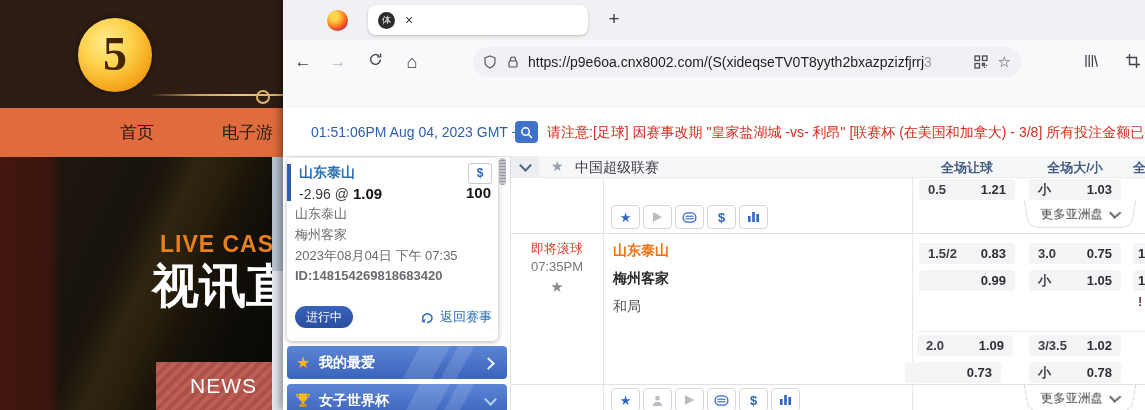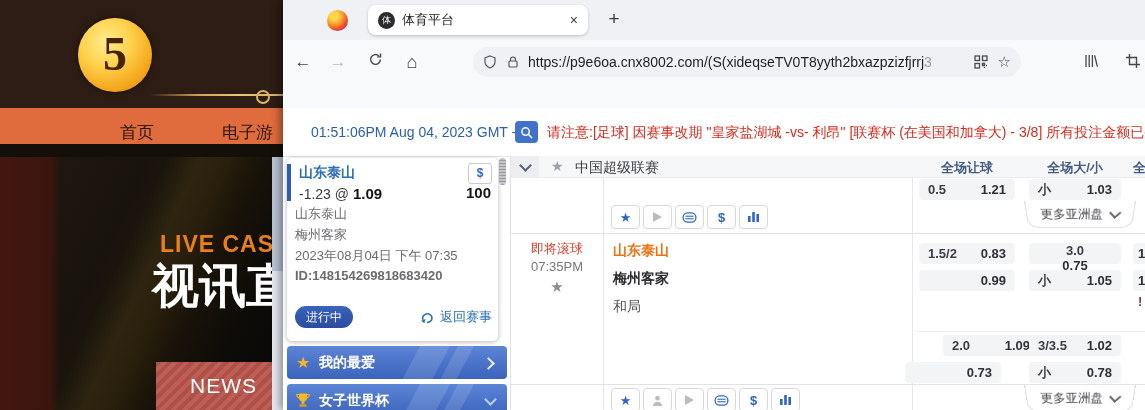--- a/index.html
+++ b/index.html
@@ -10,21 +10,21 @@
   .site{position:absolute;left:0;top:0;width:283px;height:410px;overflow:hidden;}
   .site-header{position:absolute;left:0;top:0;width:300px;height:108px;background:#2d1d15;}
   .logo-circle{position:absolute;left:78px;top:18px;width:74px;height:74px;border-radius:50%;
     background:radial-gradient(circle at 38% 32%,#ffec8f 0%,#ffd34e 35%,#f4a61c 70%,#d98406 100%);
     display:flex;align-items:center;justify-content:center;box-shadow:0 0 6px rgba(0,0,0,.5);}
   .logo-glyph{font-family:"Liberation Serif",serif;font-size:48px;font-weight:bold;color:#452503;transform:translateY(-2px);}
   .brand{position:absolute;left:156px;top:24px;font-family:"Liberation Serif",serif;font-size:46px;font-weight:bold;letter-spacing:4px;white-space:nowrap;
     background:linear-gradient(180deg,#ffe98a 20%,#f7b733 60%,#e78f12 100%);-webkit-background-clip:text;background-clip:text;color:transparent;}
   .flourish{position:absolute;left:150px;top:94px;width:160px;height:2px;background:linear-gradient(90deg,rgba(201,162,90,0),#c9a25a 30%,#e8c87a 55%,#c9a25a 100%);}
   .flourish::after{content:"";position:absolute;right:40px;top:-4px;width:10px;height:10px;border:2px solid #d9b469;border-radius:50%;}
-  .site-nav{position:absolute;left:0;top:108px;width:300px;height:36px;background:#e06b3c;}
+  .site-nav{position:absolute;left:0;top:108px;width:300px;height:49px;background:#e06b3c;}
   .site-nav .nav-item{position:absolute;top:0;line-height:49px;font-size:17px;color:#241811;}
   .site-hero{position:absolute;left:0;top:157px;width:300px;height:253px;
     background:
       linear-gradient(115deg, rgba(0,0,0,0) 40%, rgba(170,140,60,.12) 48%, rgba(0,0,0,0) 62%),
       linear-gradient(to right, #42170f 0px, #3a150e 50px, rgba(20,12,8,0) 60px),
       linear-gradient(115deg,#241a10 0%,#18130d 35%,#201809 55%,#0e0c09 75%,#070604 100%);}
   .hero-en{position:absolute;left:160px;top:74px;font-size:23px;font-weight:bold;letter-spacing:1px;color:#e8801e;white-space:nowrap;}
   .hero-cn{position:absolute;left:152px;top:98px;font-size:47px;font-weight:bold;color:#fff;white-space:nowrap;}
   .news-banner{position:absolute;left:156px;top:205px;width:140px;height:48px;
     background:repeating-linear-gradient(135deg,#ae5048 0 4px,#bd5f56 4px 8px);display:flex;align-items:center;}
@@ -128,21 +128,20 @@
     </div>
     <div class="site-scrollbar"></div>
   </div>
 
   <div class="browser">
 
     <div class="tabbar">
       <div class="ffview"></div>
       <div class="tab">
         <span class="favicon">体</span>
-        <span class="tab-title">体育平台</span>
         <span class="tab-close">×</span>
       </div>
       <div class="newtab">+</div>
     </div>
 
     <div class="toolbar">
       <div class="navbtn" style="left:8px;">←</div>
       <div class="navbtn disabled" style="left:43px;">→</div>
       <div class="navbtn" style="left:80px;">
         <svg width="15" height="15" viewBox="0 0 16 16">
@@ -207,21 +206,21 @@
               <line x1="9.2" y1="9.2" x2="13" y2="13" stroke="#fff" stroke-width="1.6"></line>
             </svg>
         </div>
         <span class="notice">请注意:[足球] 因赛事改期 "皇家盐湖城 -vs- 利昂" [联赛杯 (在美国和加拿大) - 3/8] 所有投注金额已被</span>
       </div>
 
       <div class="betslip">
         <div class="bs-accent"></div>
         <div class="bs-team">山东泰山</div>
         <div class="bs-badge">$</div>
-        <div class="bs-line"><span>-1.23 @ </span><span class="bs-odds">1.09</span></div>
+        <div class="bs-line"><span>-2.96 @ </span><span class="bs-odds">1.09</span></div>
         <div class="bs-stake">100</div>
         <div class="bs-row" style="top:47px;">山东泰山</div>
         <div class="bs-row" style="top:68px;">梅州客家</div>
         <div class="bs-row" style="top:89px;">2023年08月04日 下午 07:35</div>
         <div class="bs-row" style="top:110px;font-weight:bold;">ID:148154269818683420</div>
         <div class="bs-status">进行中</div>
         <div class="bs-back">
           <svg width="15" height="14" viewBox="0 0 16 15">
               <path d="M3.2 10.5 a5 4.6 0 1 1 4.2 2.8" fill="none" stroke="#2b6fb4" stroke-width="1.7"></path>
               <path d="M1.2 11.6 L6 9.6 L4.6 14.2 Z" fill="#2b6fb4"></path>
@@ -314,40 +313,40 @@
           <div class="match-status" style="top:103px;color:#77777c;">07:35PM</div>
           <div class="match-status" style="top:122px;color:#8b8f94;font-size:15px;">★</div>
           <div class="team-name" style="top:86px;color:#f07011;font-weight:bold;">山东泰山</div>
           <div class="team-name" style="top:114px;color:#2b2b2e;font-weight:bold;">梅州客家</div>
           <div class="team-name" style="top:142px;color:#55555a;">和局</div>
 
           <div class="pill" style="left:408px;top:87px;width:96px;">
               <span class="hdp">1.5/2</span>
               <span>0.83</span>
             </div>
-          <div class="pill" style="left:518px;top:87px;width:92px;flex-direction:column;">
+          <div class="pill" style="left:518px;top:87px;width:92px;">
               <span class="hdp">3.0</span>
               <span>0.75</span>
             </div>
           <div class="frag-pill" style="top:87px;">1</div>
 
           <div class="pill" style="left:408px;top:114px;width:96px;">
               <span class="hdp"></span>
               <span>0.99</span>
             </div>
           <div class="pill" style="left:518px;top:114px;width:92px;">
               <span class="hdp">小</span>
               <span>1.05</span>
             </div>
           <div class="frag-pill" style="top:114px;">1</div>
 
           <div class="abs" style="left:627px;top:138px;font-size:13px;font-weight:bold;color:#7a3b44;">!</div>
           <div class="divider" style="top:175px;left:406px;width:229px;border-top-color:#ebecef;"></div>
 
-          <div class="pill" style="left:432px;top:179px;width:96px;align-items:center;">
+          <div class="pill" style="left:406px;top:179px;width:96px;align-items:center;">
               <span class="hdp">2.0</span>
               <span>1.09</span>
             </div>
           <div class="pill" style="left:518px;top:179px;width:92px;">
               <span class="hdp">3/3.5</span>
               <span>1.02</span>
             </div>
 
           <div class="pill" style="left:394px;top:206px;width:96px;">
               <span class="hdp"></span>

